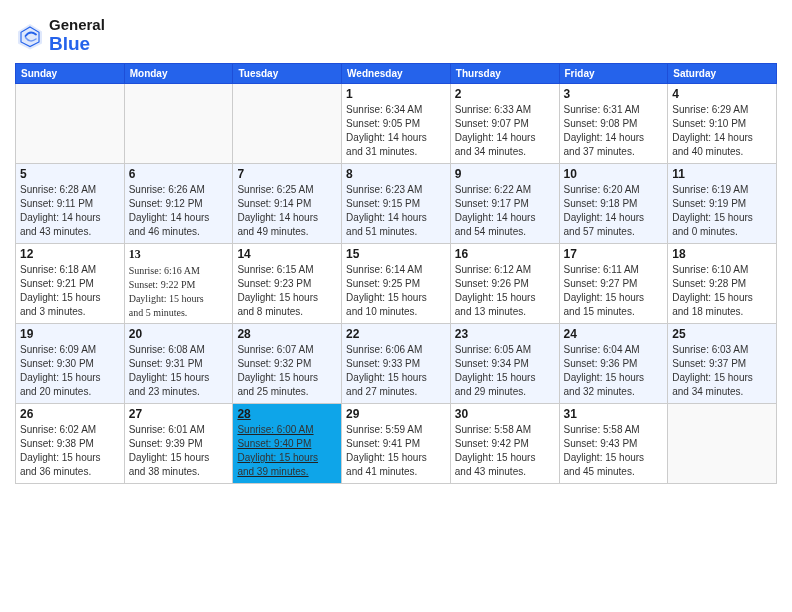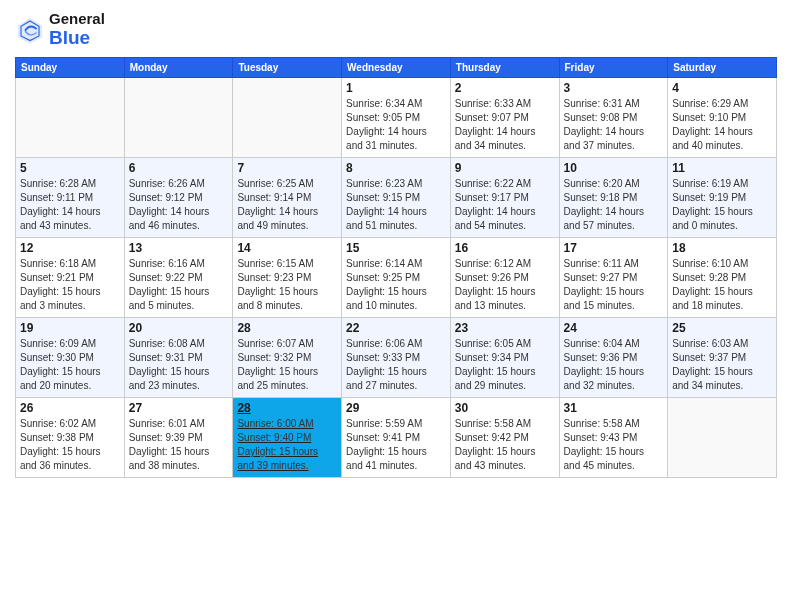--- a/index.html
+++ b/index.html
@@ -6,21 +6,21 @@
     body {
       font-family: Arial, sans-serif;
       background: #fff;
       width: 792px;
       height: 612px;
       overflow: hidden;
     }
     .page {
       width: 792px;
       height: 612px;
-      padding: 10px 15px;
+      padding: 16px 15px;
       position: relative;
     }
     .header {
       display: flex;
       justify-content: space-between;
       align-items: flex-start;
       margin-bottom: 8px;
     }
     .logo {
       display: flex;
@@ -171,21 +171,21 @@
           <td style="background: rgb(240, 245, 255);">
             <span class="day-number">11</span>
             <div class="cell-text">Sunrise: 6:19 AM<br>Sunset: 9:19 PM<br>Daylight: 15 hours<br>and 0 minutes.</div>
           </td>
         </tr>
         <tr>
           <td style="background: rgb(255, 255, 255);">
             <span class="day-number">12</span>
             <div class="cell-text">Sunrise: 6:18 AM<br>Sunset: 9:21 PM<br>Daylight: 15 hours<br>and 3 minutes.</div>
           </td>
-          <td style="background: rgb(255, 255, 255);">
+          <td style="background: rgb(255, 255, 255); font-family: Liberation Serif, serif;">
             <span class="day-number">13</span>
             <div class="cell-text">Sunrise: 6:16 AM<br>Sunset: 9:22 PM<br>Daylight: 15 hours<br>and 5 minutes.</div>
           </td>
           <td style="background: rgb(255, 255, 255);">
             <span class="day-number">14</span>
             <div class="cell-text">Sunrise: 6:15 AM<br>Sunset: 9:23 PM<br>Daylight: 15 hours<br>and 8 minutes.</div>
           </td>
           <td style="background: rgb(255, 255, 255);">
             <span class="day-number">15</span>
             <div class="cell-text">Sunrise: 6:14 AM<br>Sunset: 9:25 PM<br>Daylight: 15 hours<br>and 10 minutes.</div>

